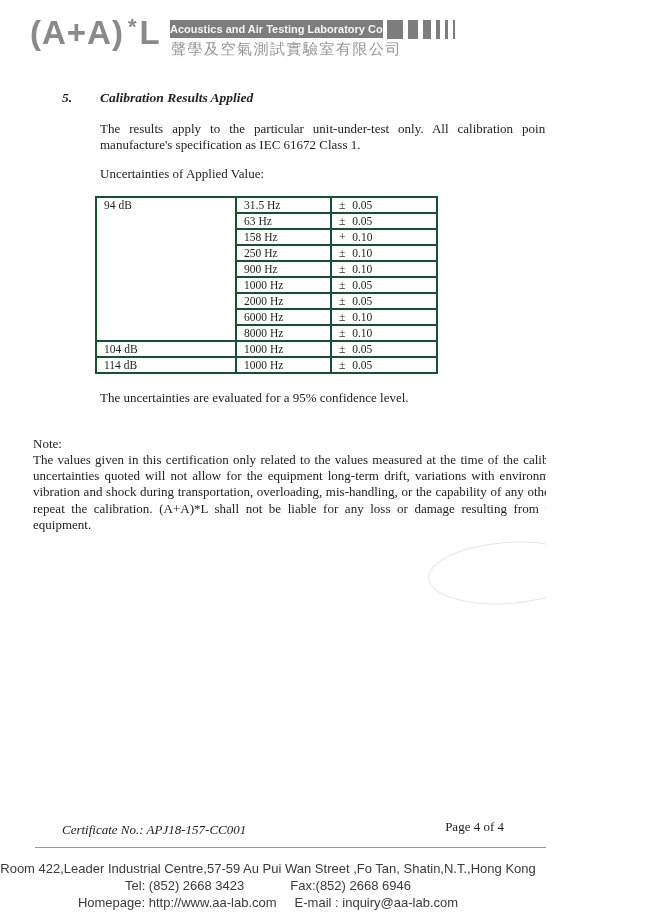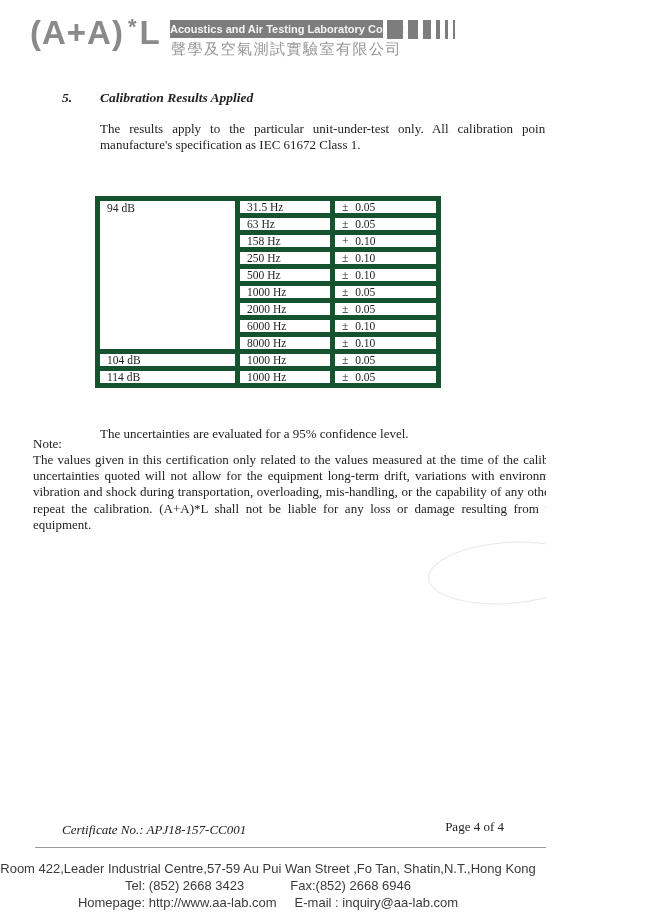--- a/index.html
+++ b/index.html
@@ -28,28 +28,28 @@
     font-size: 13.5px; font-weight: bold; font-style: italic; }
   .section-head .num { position: absolute; left: 0; }
   .section-head .ttl { position: absolute; left: 38px; width: 400px; }
   .para1 { position: absolute; top: 121px; left: 100px; width: 521px;
     font-size: 13px; line-height: 15.5px; text-align: justify; }
   .caption { position: absolute; top: 166px; left: 100px; font-size: 13px; }
 
   
   .unc-table { position: absolute; top: 196px; left: 95px; border-collapse: collapse;
     font-size: 11.5px; color: #1e1e1e; }
-  .unc-table td { border: 5px solid #14532d; height: 16px; padding: 0 0 0 7px; vertical-align: middle; }
+  .unc-table td { border: 2px solid #14532d; height: 16px; padding: 0 0 0 7px; vertical-align: middle; }
   .unc-table { border: 1.5px solid #3d3d3d; }
   .col-level { width: 140px; }
   .col-freq  { width: 95px; }
   .col-unc   { width: 106px; word-spacing: 4px; }
   .span-cell { vertical-align: top !important; padding-top: 1px !important; }
 
-  .footnote { position: absolute; top: 390px; left: 100px; font-size: 13px; margin-top: 36px; }
+  .footnote { position: absolute; top: 390px; left: 100px; font-size: 13px; }
 
   
   .note-label { position: absolute; top: 436px; left: 33px; font-size: 13px; }
   .note-body  { position: absolute; top: 452px; left: 33px; width: 592px;
     font-size: 13px; line-height: 16.2px; text-align: justify; }
 
   
   .stamp { position: absolute; top: 542px; left: 428px; width: 160px; height: 62px;
     border: 1.5px solid rgba(175,175,175,0.30); border-radius: 50%;
     transform: rotate(-4deg); }
@@ -87,20 +87,21 @@
     </div>
   </div>
 
   <div class="section-head">
     <span class="num">5.</span>
     <span class="ttl">Calibration Results Applied</span>
   </div>
 
   <div class="para1">The results apply to the particular unit-under-test only. All calibration points are within manufacture's specification as IEC 61672 Class 1.</div>
 
+  <div class="caption">Uncertainties of Applied Value:</div>
 
   <table class="unc-table">
     <tbody>
       <tr>
         <td class="col-level span-cell" rowspan="9">94 dB</td>
         <td class="col-freq">31.5 Hz</td>
         <td class="col-unc">± 0.05</td>
       </tr>
       <tr>
         <td class="col-freq">63 Hz</td>
@@ -108,21 +109,21 @@
       </tr>
       <tr>
         <td class="col-freq">158 Hz</td>
         <td class="col-unc">+ 0.10</td>
       </tr>
       <tr>
         <td class="col-freq">250 Hz</td>
         <td class="col-unc">± 0.10</td>
       </tr>
       <tr>
-        <td class="col-freq">500 Hz</td>
+        <td class="col-freq">900 Hz</td>
         <td class="col-unc">± 0.10</td>
       </tr>
       <tr>
         <td class="col-freq">1000 Hz</td>
         <td class="col-unc">± 0.05</td>
       </tr>
       <tr>
         <td class="col-freq">2000 Hz</td>
         <td class="col-unc">± 0.05</td>
       </tr>

